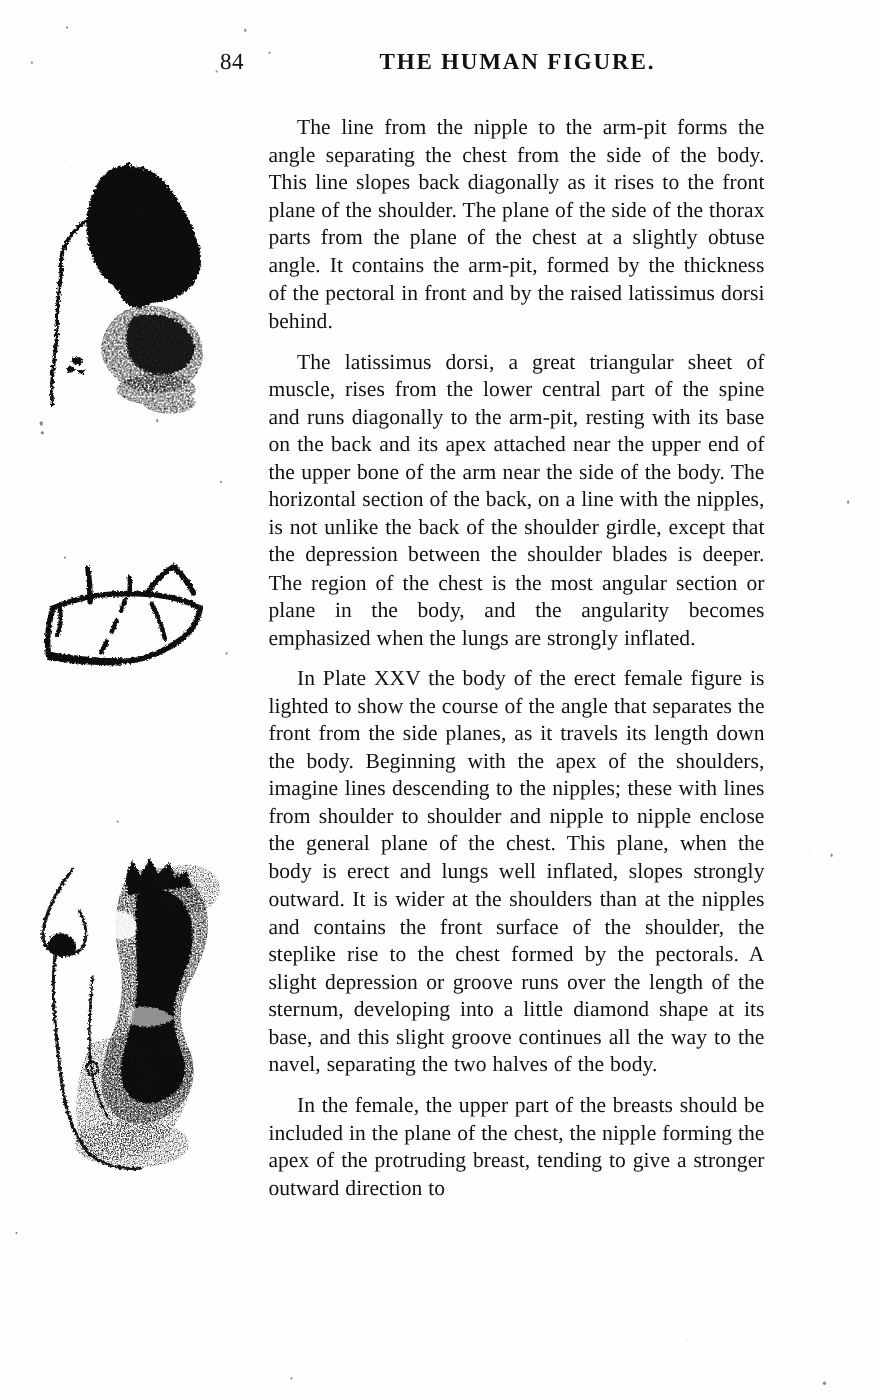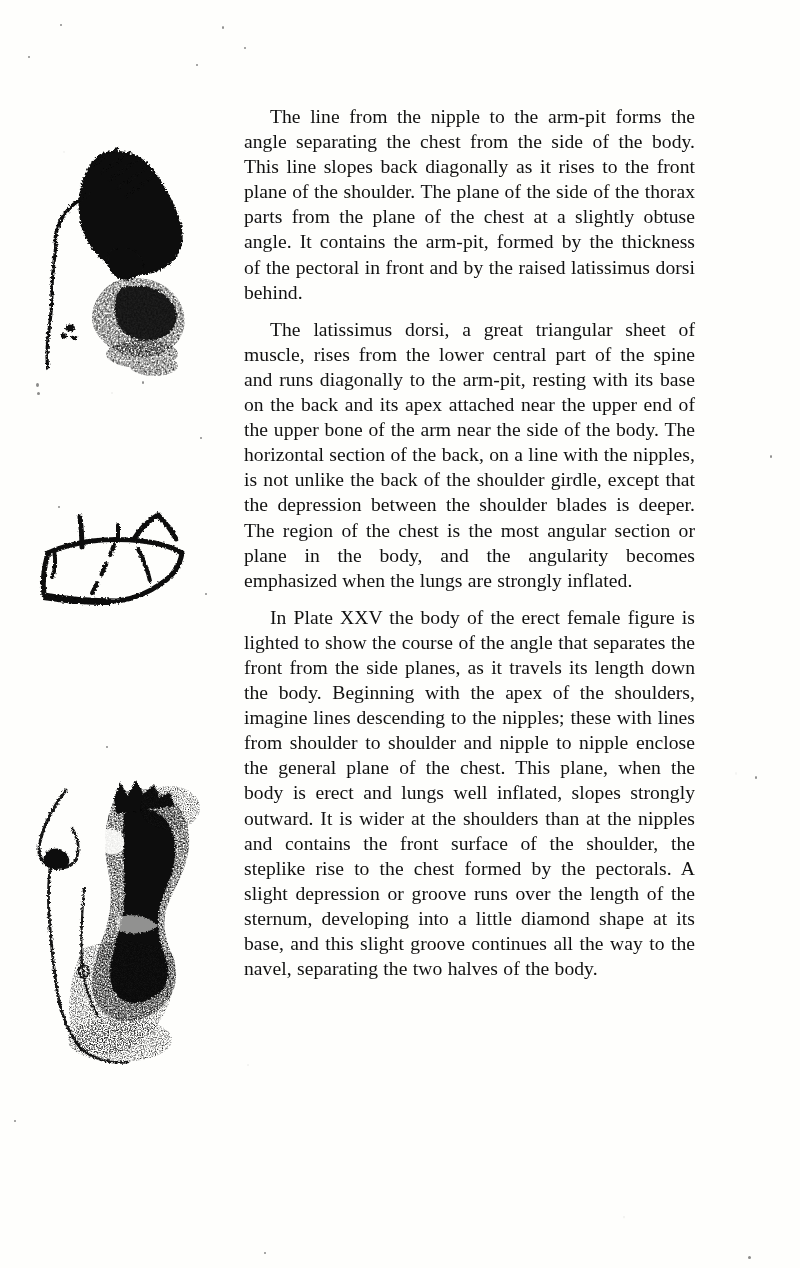--- a/index.html
+++ b/index.html
@@ -92,20 +92,24 @@
     background: #2b2b2b;
     border-radius: 50%;
     opacity: 0.55;
   }
 </style>
 </head>
 <body>
 
 <div class="page">
 
+  <div class="running-head">
+    <span class="folio">84</span>
+    <span class="head-title">THE HUMAN FIGURE.</span>
+  </div>
 
   <div class="figure" id="fig-shoulder">
     <svg viewBox="0 0 200 240" width="200" height="240" xmlns="http://www.w3.org/2000/svg">
       <defs>
         <filter id="rough1" x="-20%" y="-20%" width="140%" height="140%">
           <feTurbulence type="fractalNoise" baseFrequency="0.42" numOctaves="4" seed="7" result="n"></feTurbulence>
           <feDisplacementMap in="SourceGraphic" in2="n" scale="5" xChannelSelector="R" yChannelSelector="G"></feDisplacementMap>
         </filter>
         <filter id="speckle1" x="-10%" y="-10%" width="120%" height="120%">
           <feTurbulence type="fractalNoise" baseFrequency="0.55" numOctaves="3" seed="19" result="t"></feTurbulence>
@@ -257,20 +261,21 @@
       <g fill="#111" filter="url(#stippleLight)">
         <ellipse cx="150" cy="40" rx="30" ry="22"></ellipse>
       </g>
     </svg>
   </div>
 
   <div class="text-column">
     <p class="para">The line from the nipple to the arm-pit forms the angle separating the chest from the side of the body. This line slopes back diagonally as it rises to the front plane of the shoulder. The plane of the side of the thorax parts from the plane of the chest at a slightly obtuse angle. It contains the arm-pit, formed by the thickness of the pectoral in front and by the raised latissimus dorsi behind.</p>
     <p class="para">The latissimus dorsi, a great triangular sheet of muscle, rises from the lower central part of the spine and runs diagonally to the arm-pit, resting with its base on the back and its apex attached near the upper end of the upper bone of the arm near the side of the body. The horizontal section of the back, on a line with the nipples, is not unlike the back of the shoulder girdle, except that the depression between the shoulder blades is deeper. The region of the chest is the most angular section or plane in the body, and the angularity becomes emphasized when the lungs are strongly inflated.</p>
     <p class="para">In Plate XXV the body of the erect female figure is lighted to show the course of the angle that separates the front from the side planes, as it travels its length down the body. Beginning with the apex of the shoulders, imagine lines descending to the nipples; these with lines from shoulder to shoulder and nipple to nipple enclose the general plane of the chest. This plane, when the body is erect and lungs well inflated, slopes strongly outward. It is wider at the shoulders than at the nipples and contains the front surface of the shoulder, the steplike rise to the chest formed by the pectorals. A slight depression or groove runs over the length of the sternum, developing into a little diamond shape at its base, and this slight groove continues all the way to the navel, separating the two halves of the body.</p>
+    <p class="para">In the female, the upper part of the breasts should be included in the plane of the chest, the nipple forming the apex of the protruding breast, tending to give a stronger outward direction to</p>
   </div>
 
   <div class="speck" style="left:60px;  top:24px;  width:2px; height:2px;"></div>
   <div class="speck" style="left:222px; top:26px;  width:2px; height:3px;"></div>
   <div class="speck" style="left:244px; top:47px;  width:2px; height:2px;"></div>
   <div class="speck" style="left:28px;  top:56px;  width:2px; height:2px;"></div>
   <div class="speck" style="left:196px; top:64px;  width:2px; height:2px;"></div>
   <div class="speck" style="left:36px;  top:383px; width:3px; height:4px;"></div>
   <div class="speck" style="left:37px;  top:392px; width:3px; height:3px;"></div>
   <div class="speck" style="left:142px; top:381px; width:2px; height:3px;"></div>

